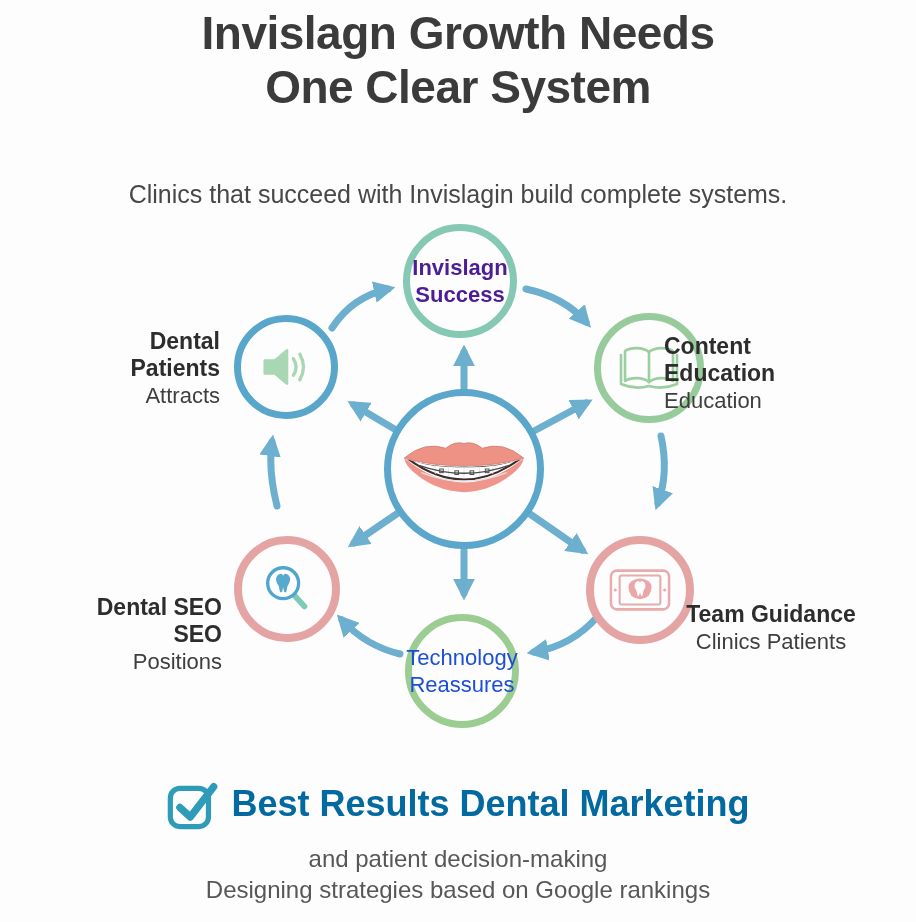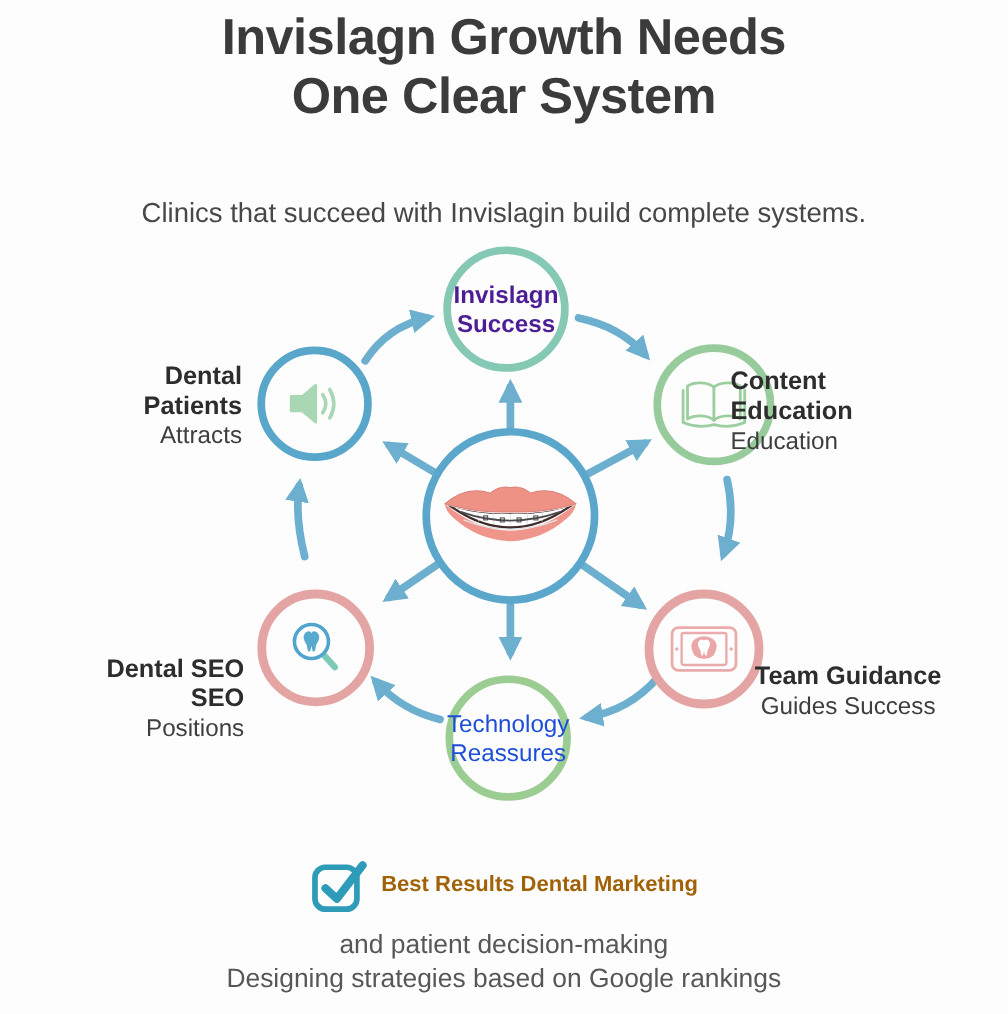--- a/index.html
+++ b/index.html
@@ -49,21 +49,21 @@
   .lbl .r{font-size:22px;font-weight:400;color:#3e3e3e;line-height:27px;}
   .lbl-marketing{left:40px;top:328px;width:180px;text-align:right;}
   .lbl-content{left:664px;top:333px;width:134px;text-align:left;}
   .lbl-seo{left:50px;top:594px;width:172px;text-align:right;}
   .lbl-guidance{left:678px;top:601px;width:186px;text-align:center;}
   
   .brand-row{
     position:absolute;top:776px;left:0;width:100%;
     display:flex;align-items:center;justify-content:center;gap:13px;z-index:2;
   }
-  .brand-text{font-size:20px;font-weight:700;color:#a16207;}
+  .brand-text{font-size:36px;font-weight:700;color:#0369a1;}
   .tagline{
     position:absolute;top:843px;left:0;width:100%;
     text-align:center;font-size:24px;color:#575757;line-height:31px;z-index:2;
   }
 </style>
 </head>
 <body>
 
 <div class="stage">
 
@@ -173,21 +173,21 @@
       <rect x="2" y="4" width="60" height="40" rx="6" fill="none" stroke="#e9abab" stroke-width="2.6"></rect>
       <rect x="11" y="9" width="42" height="30" rx="2" fill="none" stroke="#e9abab" stroke-width="2.2"></rect>
       <circle cx="6.5" cy="24" r="1.6" fill="#e9abab"></circle>
       <circle cx="57.5" cy="24" r="1.6" fill="#e9abab"></circle>
       <path d="M 23,15 Q 32,9 41,15 Q 47,20 41,30 Q 32,37 23,30 Q 17,20 23,15 Z" fill="#eba7a7"></path>
       <path d="M 27,17 C 28.5,14.5 31.5,14.5 32,16.5 C 32.5,14.5 35.5,14.5 37,17 C 38.5,19.5 37,22.5 35.5,25 L 34.8,29 C 34.4,30.6 33,30.6 32.7,29 L 32,26 L 31.3,29 C 31,30.6 29.6,30.6 29.2,29 L 28.5,25 C 27,22.5 25.5,19.5 27,17 Z" fill="#ffffff"></path>
     </svg>
   </div>
   <div class="lbl lbl-guidance">
     <div class="b">Team Guidance</div>
-    <div class="r">Guides Success</div>
+    <div class="r">Clinics Patients</div>
   </div>
 
   <div class="node node-technology">
     <div class="nl">Technology</div>
     <div class="nl">Reassures</div>
   </div>
 
   <div class="brand-row">
     <svg width="52" height="56" viewBox="0 0 60 62">
       <rect x="5" y="13" width="44" height="44" rx="11" fill="none" stroke="#2e9cb8" stroke-width="6"></rect>

